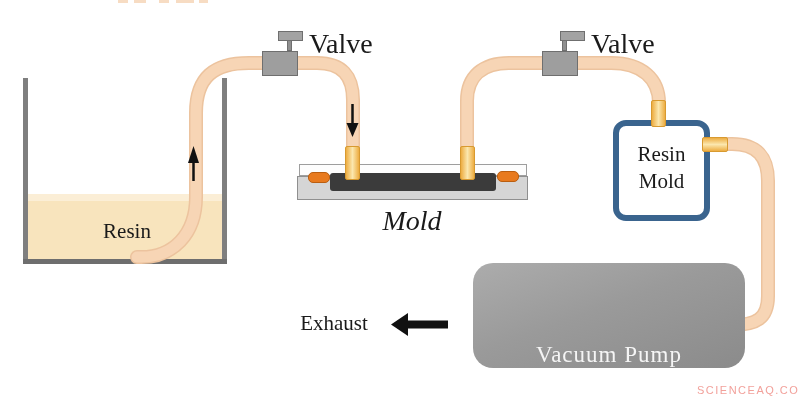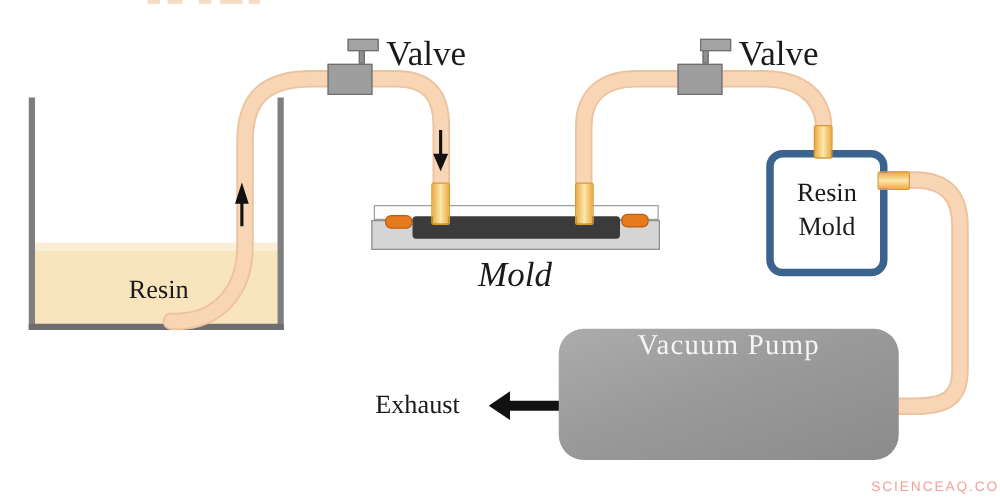--- a/index.html
+++ b/index.html
@@ -31,23 +31,23 @@
   .fitting-v{width:15px;background:linear-gradient(90deg,#edad42,#fbe7ae 50%,#edad42);
     border:1px solid #d89a30;border-radius:2px;box-sizing:border-box;}
   .fitting-h{height:15px;background:linear-gradient(180deg,#edad42,#fbe7ae 50%,#edad42);
     border:1px solid #d89a30;border-radius:2px;box-sizing:border-box;}
   .mold-label{left:372px;top:205px;width:80px;text-align:center;font-style:italic;}
   
   .trap-box{left:613px;top:120px;width:97px;height:101px;background:#ffffff;
     border:6px solid #3a648e;border-radius:13px;box-sizing:border-box;}
   .trap-label{left:613px;top:141px;width:97px;text-align:center;font-size:21px;line-height:27px;}
   
-  .pump{left:447px;top:263px;width:272px;height:105px;border-radius:20px;
+  .pump{left:473px;top:263px;width:272px;height:105px;border-radius:20px;
     background:linear-gradient(160deg,#acacac 0%,#9a9a9a 45%,#8b8b8b 100%);
-    display:flex;align-items:flex-start;justify-content:center;}
+    display:flex;align-items:flex-end;justify-content:center;}
   .pump-label{color:#f5f5f5;font-size:23px;letter-spacing:1px;}
   .exhaust-label{left:291px;top:311px;width:86px;text-align:center;font-size:21px;}
   
   .watermark{left:697px;top:384px;font-family:"Liberation Sans","DejaVu Sans",sans-serif;
     font-size:11px;color:#f2a19b;letter-spacing:1.5px;}
 </style>
 </head>
 <body>
 
 <div class="stage">

